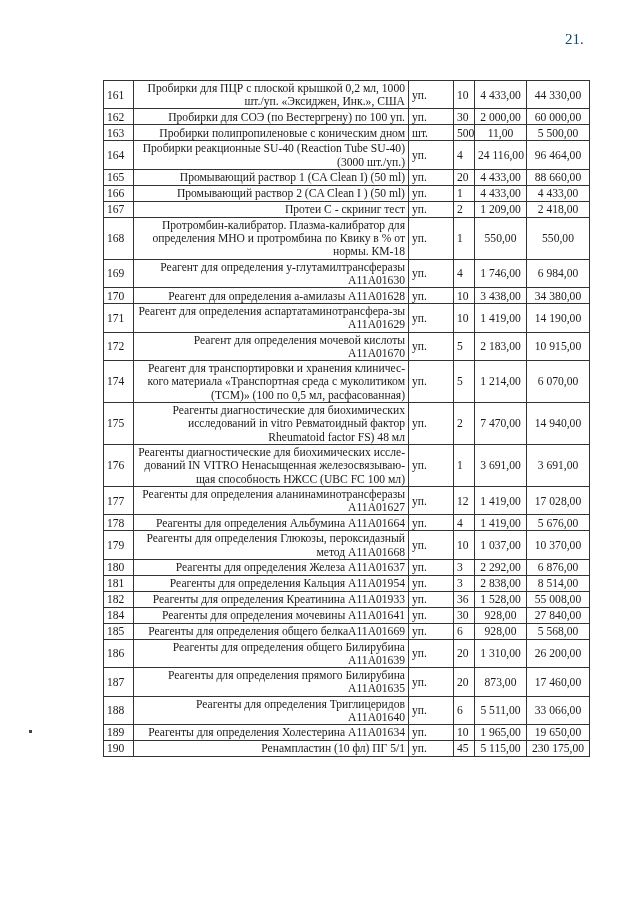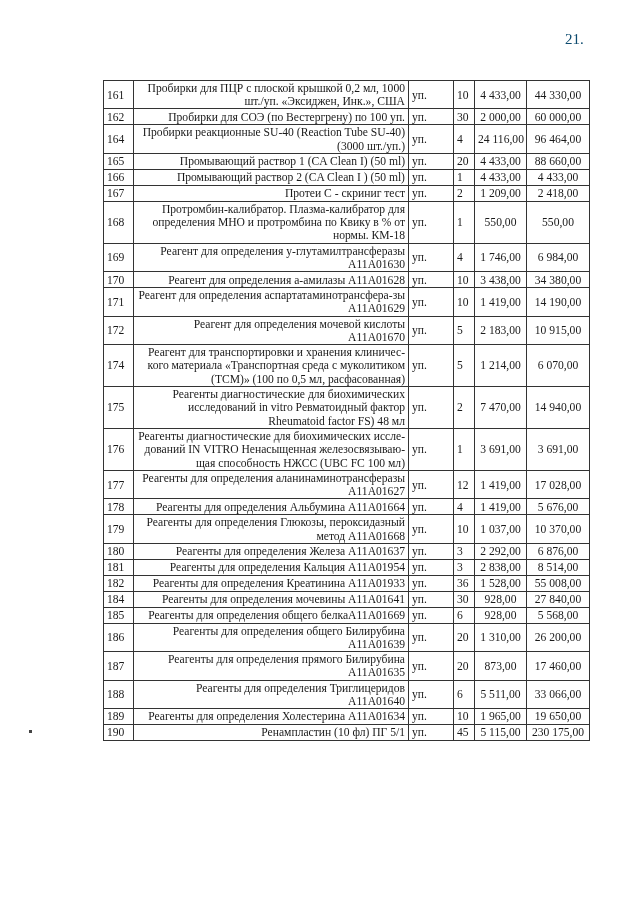--- a/index.html
+++ b/index.html
@@ -86,20 +86,28 @@
     <td class="total">44 330,00</td>
   </tr>
       <tr class="one">
     <td class="num">162</td>
     <td class="desc">Пробирки для СОЭ (по Вестергрену) по 100 уп.</td>
     <td class="unit">уп.</td>
     <td class="qty">30</td>
     <td class="price">2 000,00</td>
     <td class="total">60 000,00</td>
   </tr>
+      <tr class="one">
+    <td class="num">163</td>
+    <td class="desc">Пробирки полипропиленовые с коническим дном</td>
+    <td class="unit">шт.</td>
+    <td class="qty">500</td>
+    <td class="price">11,00</td>
+    <td class="total">5 500,00</td>
+  </tr>
       <tr class="two">
     <td class="num">164</td>
     <td class="desc">Пробирки реакционные SU-40 (Reaction Tube SU-40) (3000 шт./уп.)</td>
     <td class="unit">уп.</td>
     <td class="qty">4</td>
     <td class="price">24 116,00</td>
     <td class="total">96 464,00</td>
   </tr>
       <tr class="one">
     <td class="num">165</td>

